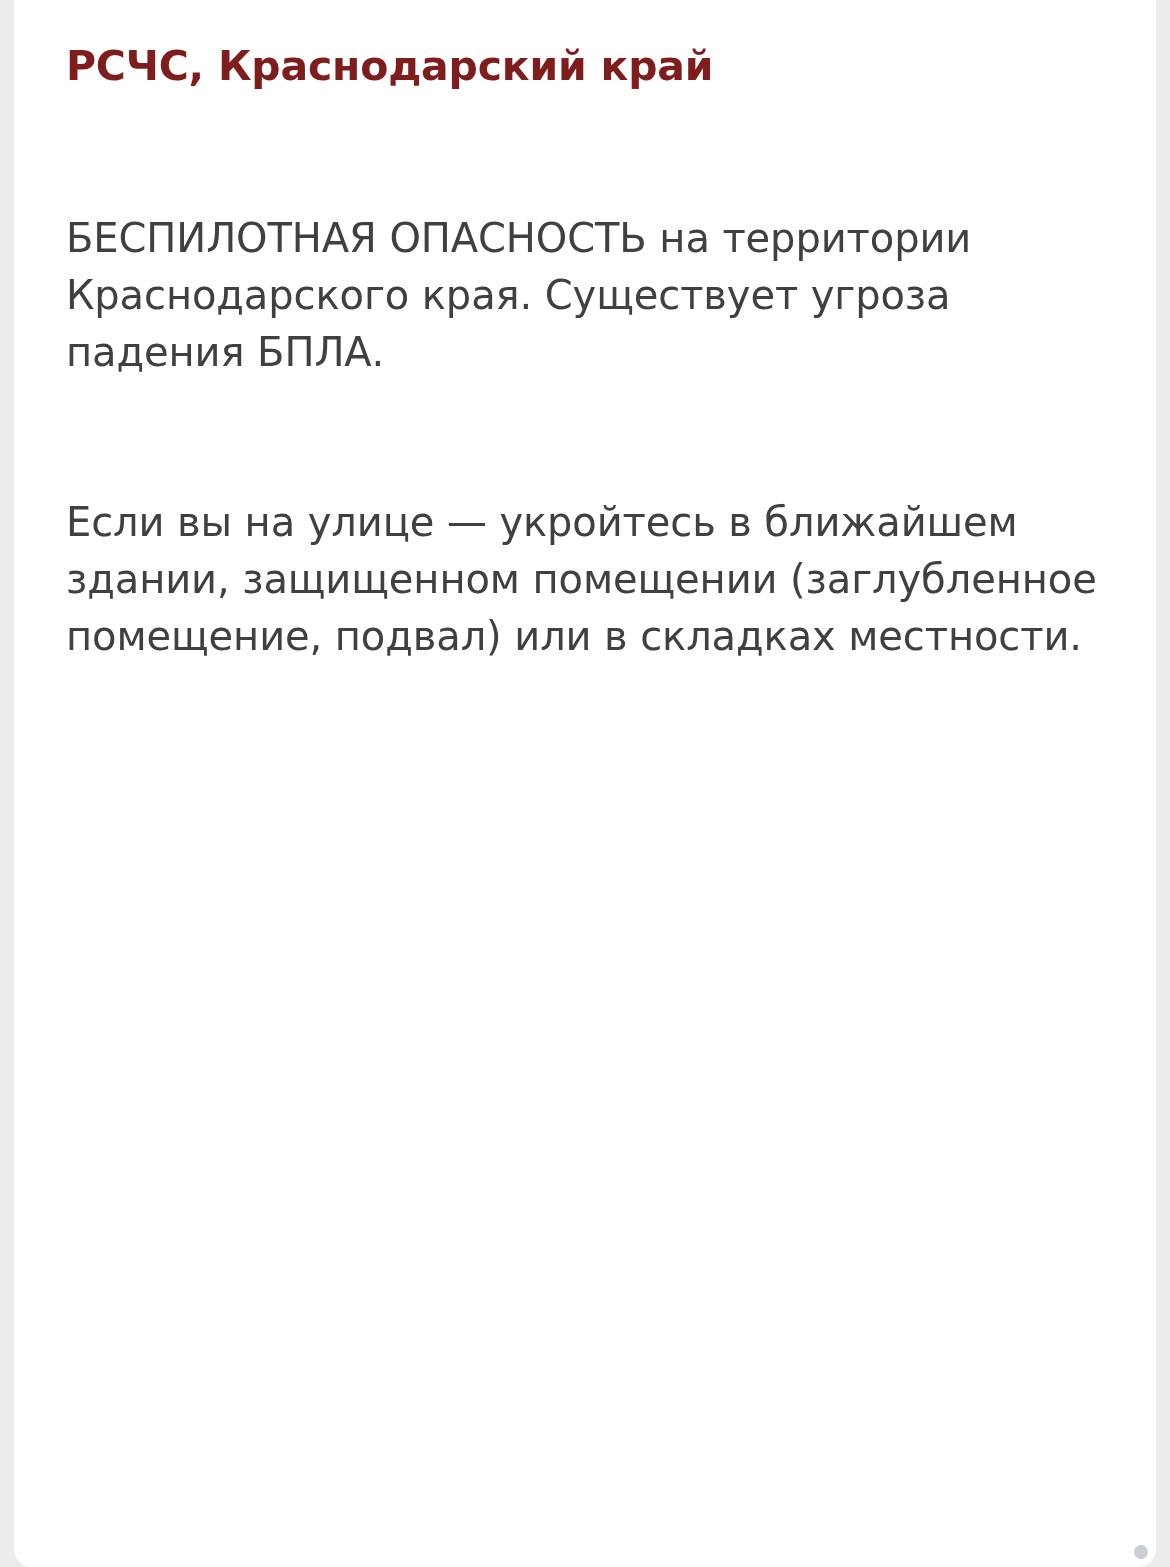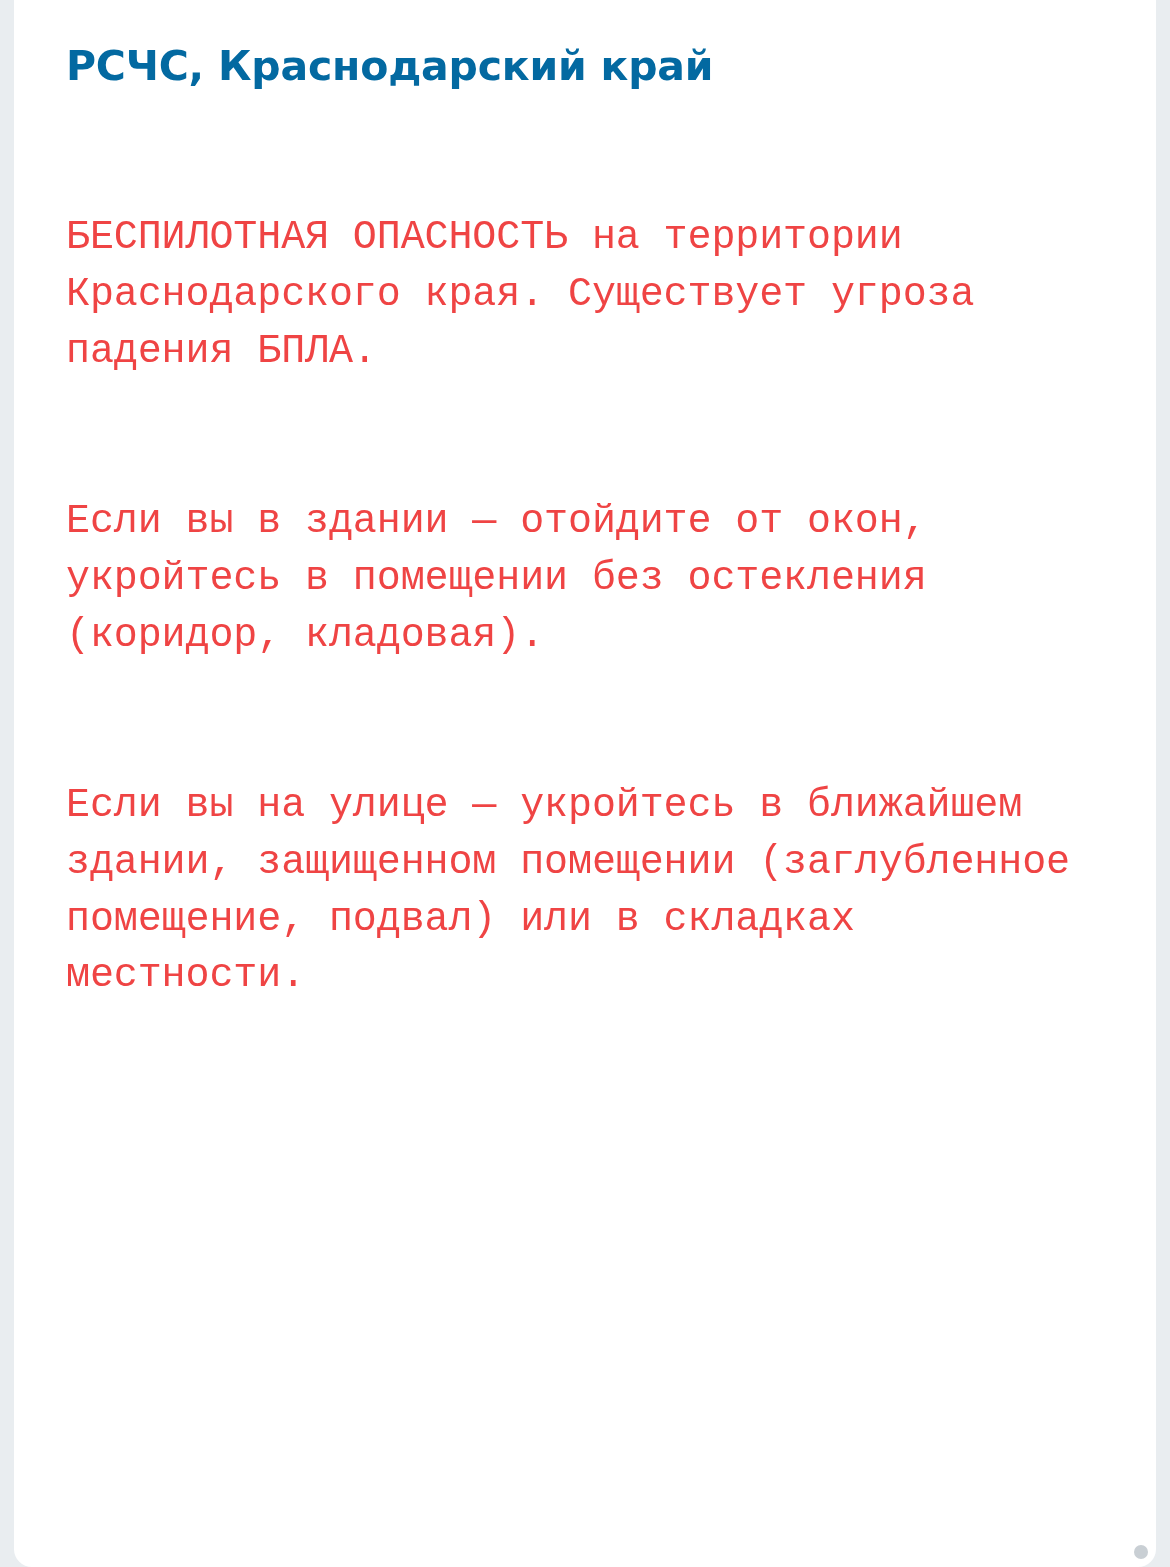--- a/index.html
+++ b/index.html
@@ -28,35 +28,34 @@
     height: 1567px;
     background: #ffffff;
     border-radius: 0 0 18px 18px;
     box-sizing: border-box;
     padding: 40px 52px 0 52px;
     overflow: hidden;
   }
   .msg-title {
     font-size: 41px;
     font-weight: 700;
-    color: #0369a1;
+    color: #7f1d1d;
     line-height: 1.28;
     letter-spacing: -0.2px;
     margin: 0 0 4px 0;
   }
   .msg-body {
     font-size: 40px;
     font-weight: 400;
-    color: #ef4444;
+    color: #404040;
     line-height: 1.42;
     margin: 0;
     white-space: pre-wrap;
     word-wrap: break-word;
     letter-spacing: -0.1px;
-    font-family: Liberation Mono, monospace;
   }
   .msg-paragraph {
     margin: 0;
   }
   .scroll-dot {
     position: absolute;
     right: 22px;
     bottom: 8px;
     width: 14px;
     height: 14px;
@@ -66,18 +65,17 @@
 </style>
 </head>
 <body>
 
 <div class="page-backdrop"></div>
 
 <div class="message-card">
   <h1 class="msg-title">РСЧС, Краснодарский край</h1>
   <div class="msg-body">
     <p class="msg-paragraph">БЕСПИЛОТНАЯ ОПАСНОСТЬ на территории Краснодарского края. Существует угроза падения БПЛА.</p>
-    <p class="msg-paragraph">Если вы в здании — отойдите от окон, укройтесь в помещении без остекления (коридор, кладовая).</p>
     <p class="msg-paragraph">Если вы на улице — укройтесь в ближайшем здании, защищенном помещении (заглубленное помещение, подвал) или в складках местности.</p>
   </div>
 </div>
 
 <div class="scroll-dot"></div>
 
 </body></html>

